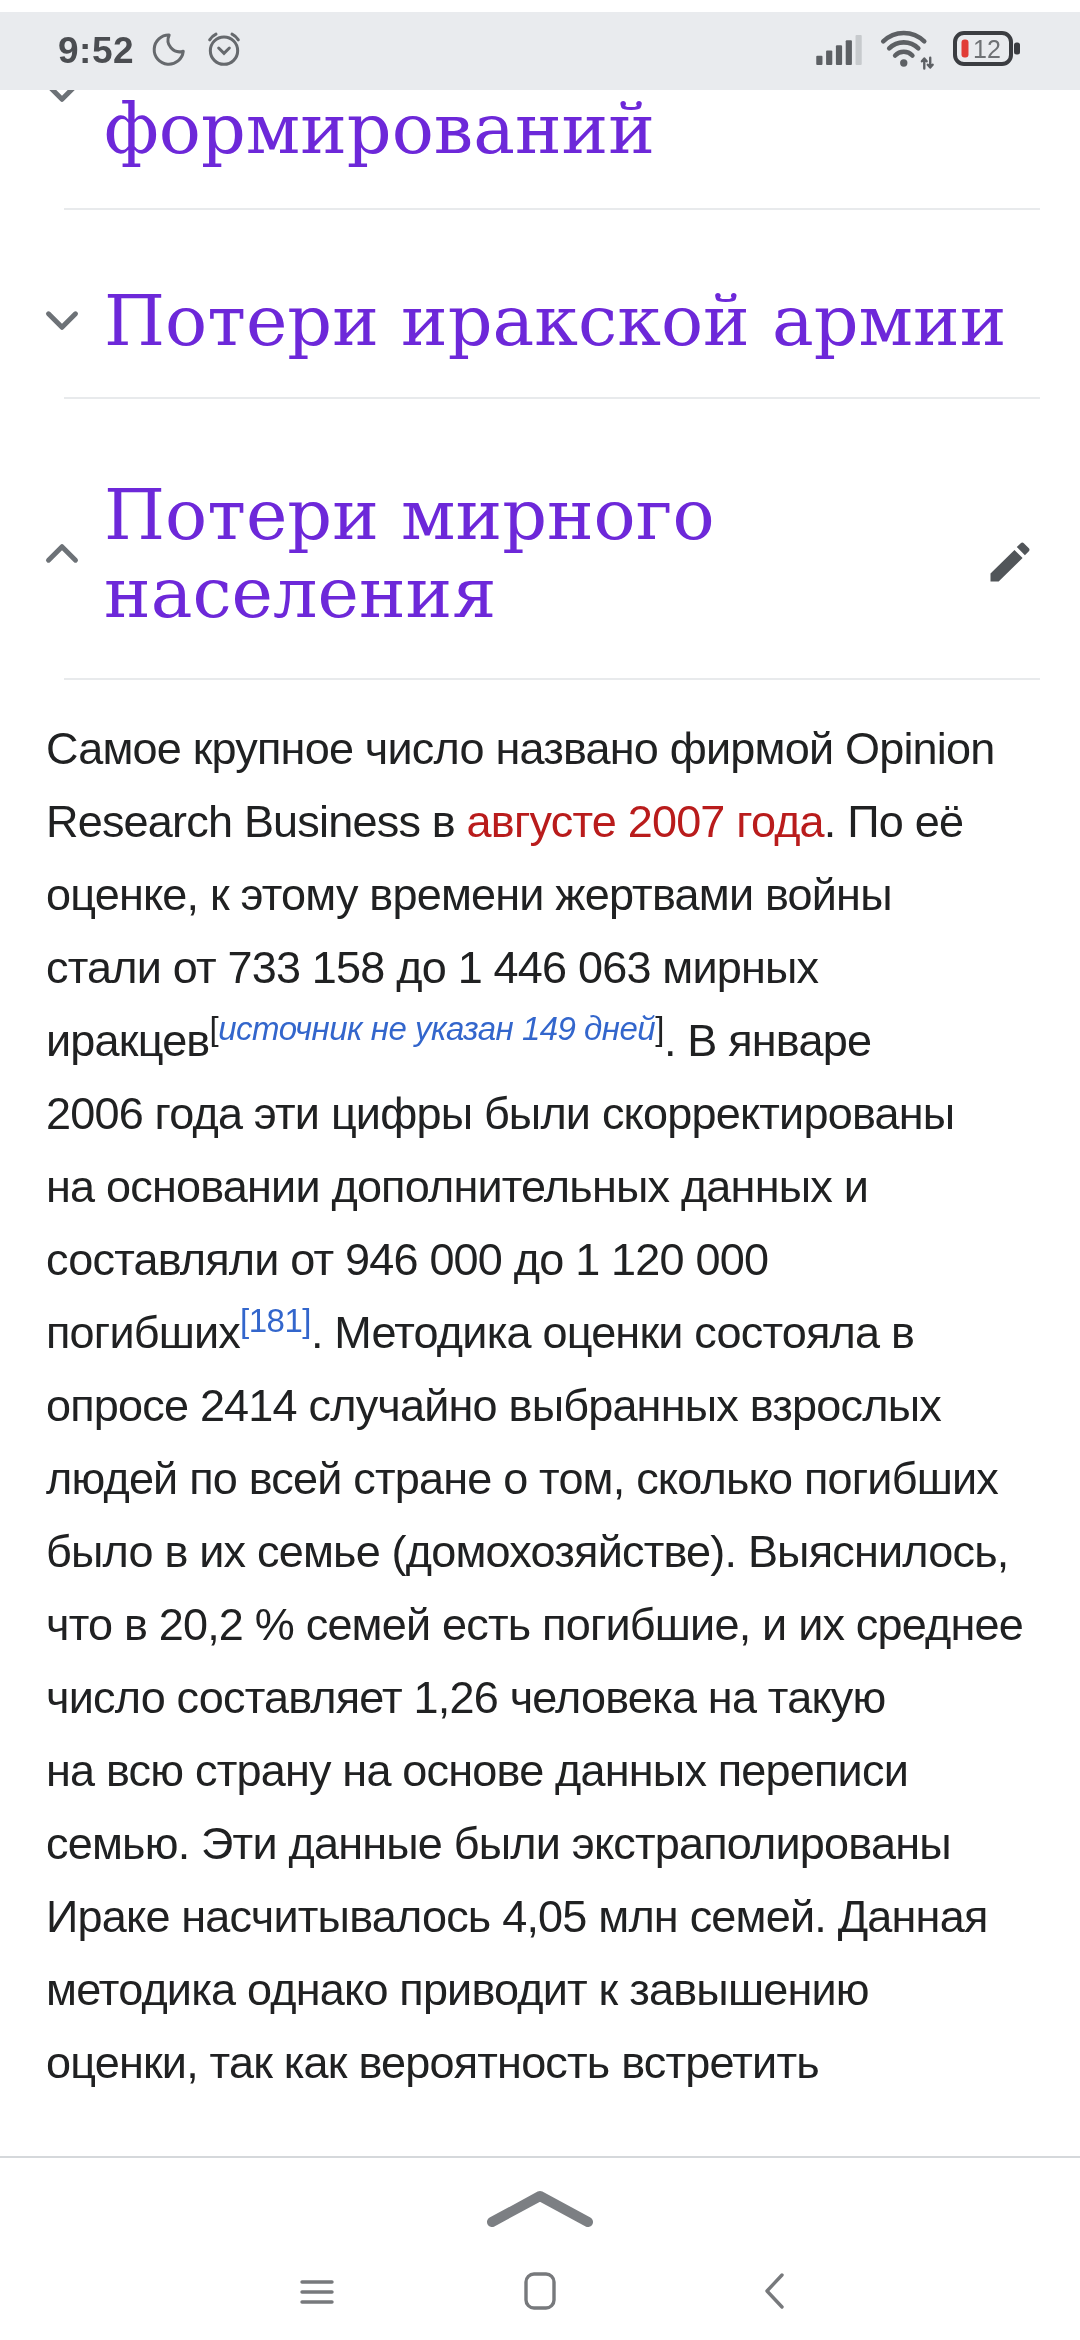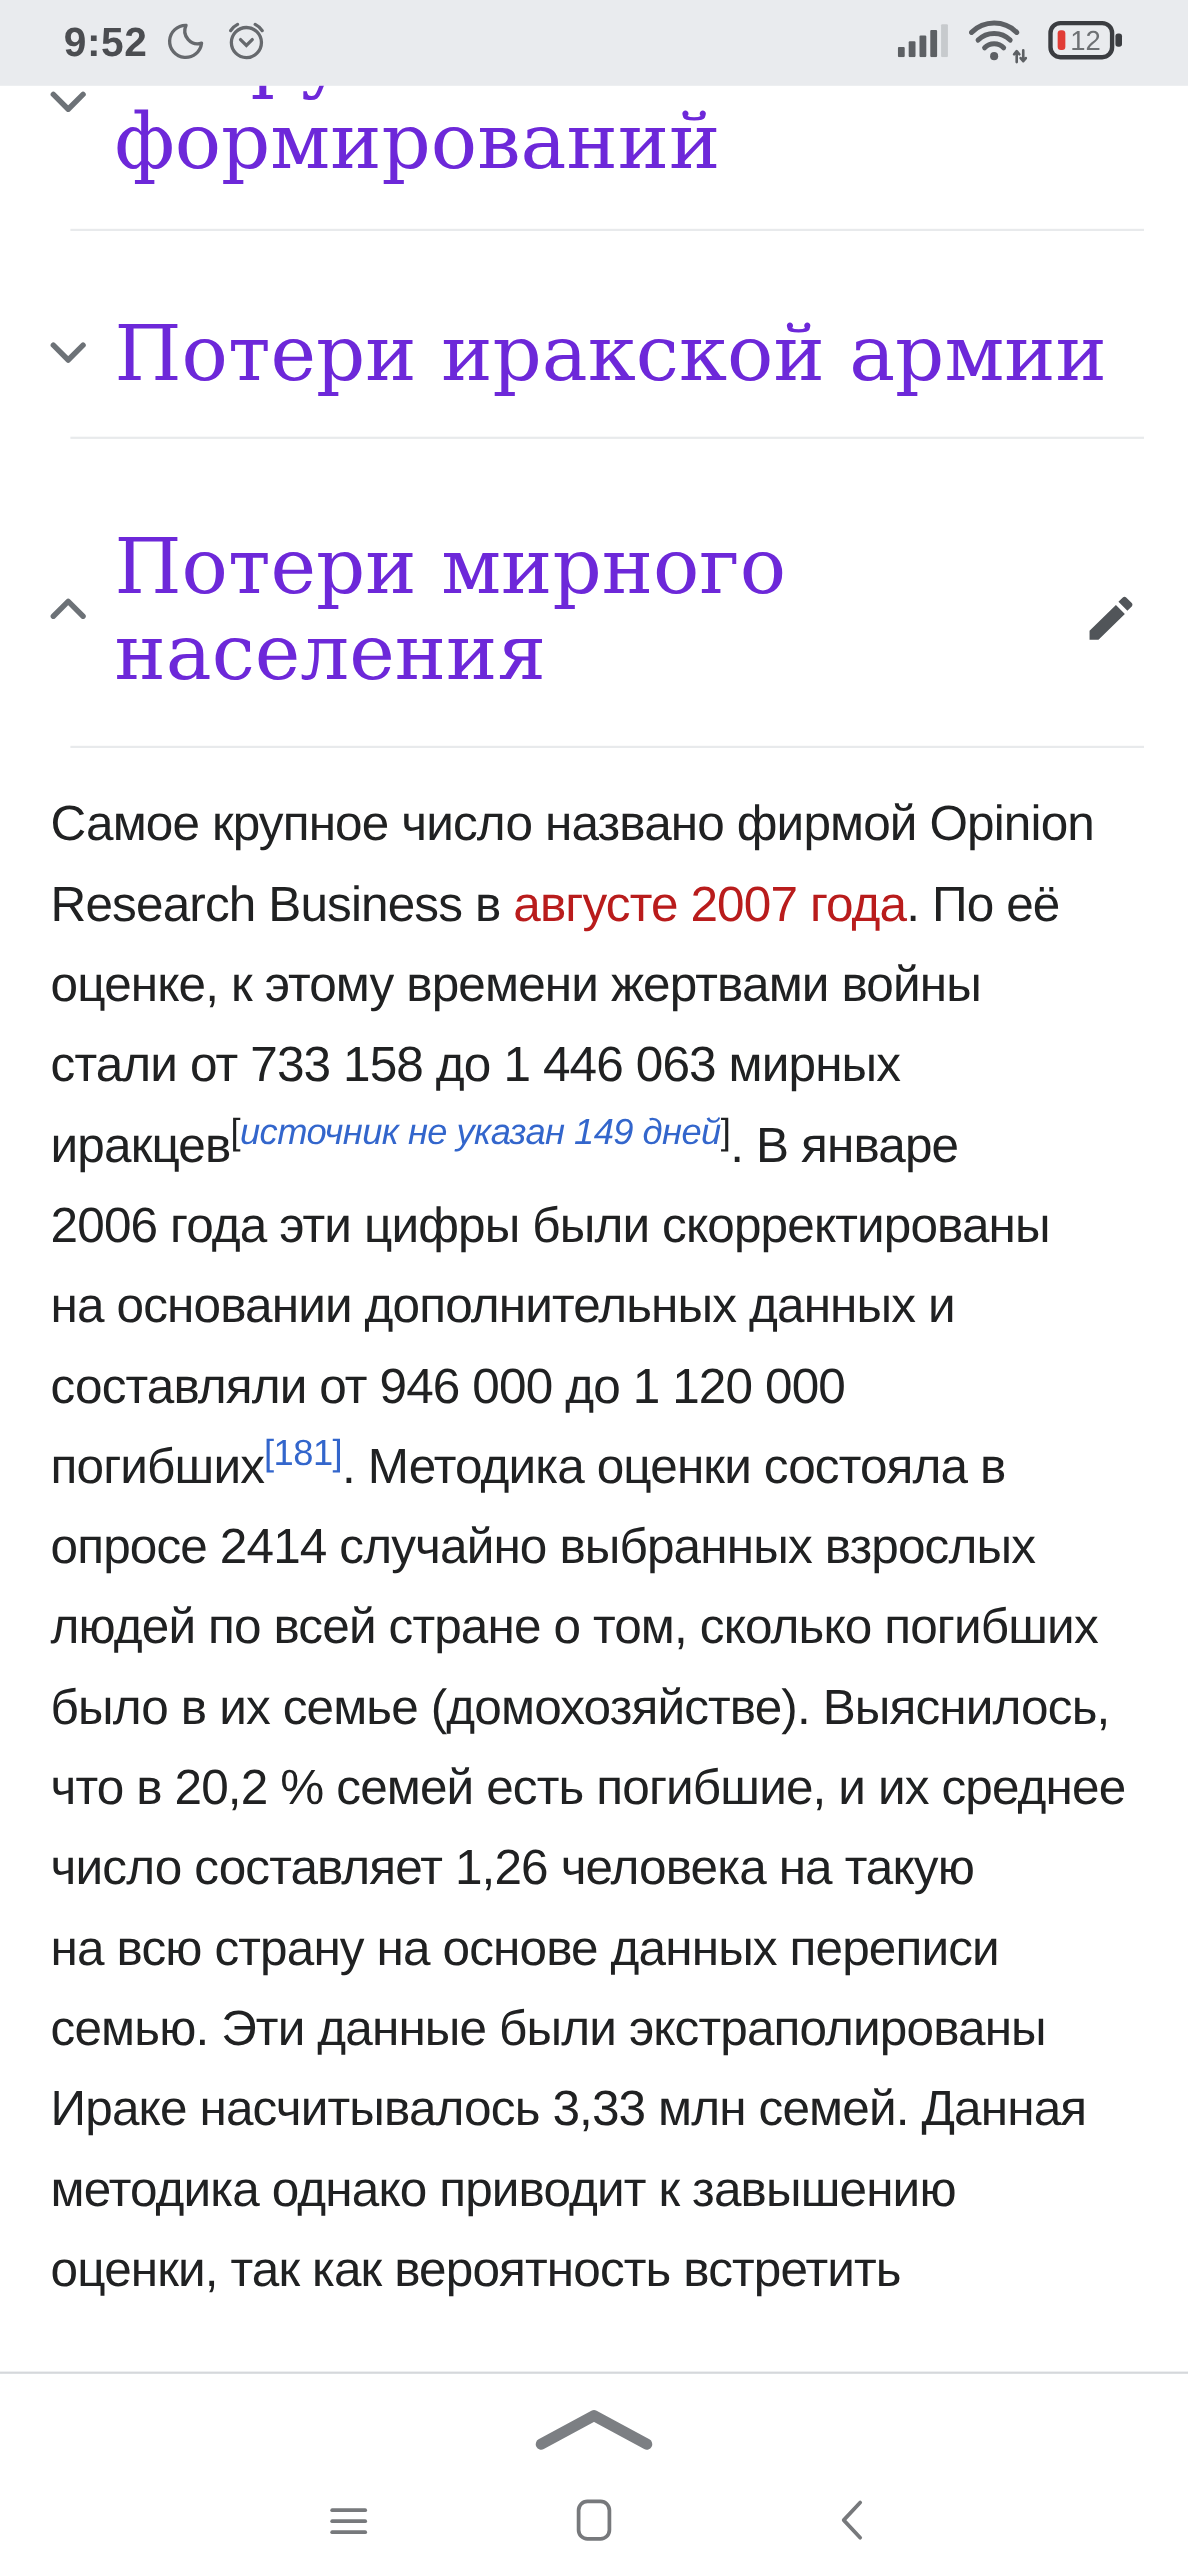--- a/index.html
+++ b/index.html
@@ -4,21 +4,21 @@
 <style>
   html,body{margin:0;padding:0;}
   body{
     width:1080px;height:2340px;position:relative;overflow:hidden;
     background:#ffffff;
     font-family:"Liberation Sans","DejaVu Sans",sans-serif;
     color:#202122;
   }
   
   .statusbar{
-    position:absolute;top:0;left:0;width:1080px;height:78px;
+    position:absolute;top:12px;left:0;width:1080px;height:78px;
     background:#e9ebee;z-index:10;
     display:flex;align-items:center;
   }
   .sb-left{display:flex;align-items:center;gap:16px;padding-left:58px;}
   .sb-time{font-size:37px;font-weight:600;color:#4b4d51;letter-spacing:0.5px;}
   .sb-right{display:flex;align-items:center;gap:18px;margin-left:auto;padding-right:58px;}
   .sb-icon{display:block;}
   
   .content{position:absolute;top:78px;left:0;width:1080px;height:2262px;background:#fff;}
   .section{position:absolute;left:46px;right:46px;}
@@ -174,21 +174,21 @@
       <div class="line"><span class="seg">на основании дополнительных данных и</span></div>
       <div class="line"><span class="seg">составляли от 946 000 до 1 120 000</span></div>
       <div class="line"><span class="seg">погибших</span><span class="seg supa">[181]</span><span class="seg">. Методика оценки состояла в</span></div>
       <div class="line"><span class="seg">опросе 2414 случайно выбранных взрослых</span></div>
       <div class="line"><span class="seg">людей по всей стране о том, сколько погибших</span></div>
       <div class="line"><span class="seg">было в их семье (домохозяйстве). Выяснилось,</span></div>
       <div class="line"><span class="seg">что в 20,2 % семей есть погибшие, и их среднее</span></div>
       <div class="line"><span class="seg">число составляет 1,26 человека на такую</span></div>
       <div class="line"><span class="seg">на всю страну на основе данных переписи</span></div>
       <div class="line"><span class="seg">семью. Эти данные были экстраполированы</span></div>
-      <div class="line"><span class="seg">Ираке насчитывалось 3,33 млн семей. Данная</span></div>
+      <div class="line"><span class="seg">Ираке насчитывалось 4,05 млн семей. Данная</span></div>
       <div class="line"><span class="seg">методика однако приводит к завышению</span></div>
       <div class="line"><span class="seg">оценки, так как вероятность встретить</span></div>
     </div>
 </div>
 
 <div class="bottombar">
   <span class="handle">
     <svg width="120" height="52" viewBox="0 0 120 52">
       <path d="M12 40 L60 14 L108 40" fill="none" stroke="#7c7f83" stroke-width="10" stroke-linecap="round" stroke-linejoin="round"></path>
     </svg>

